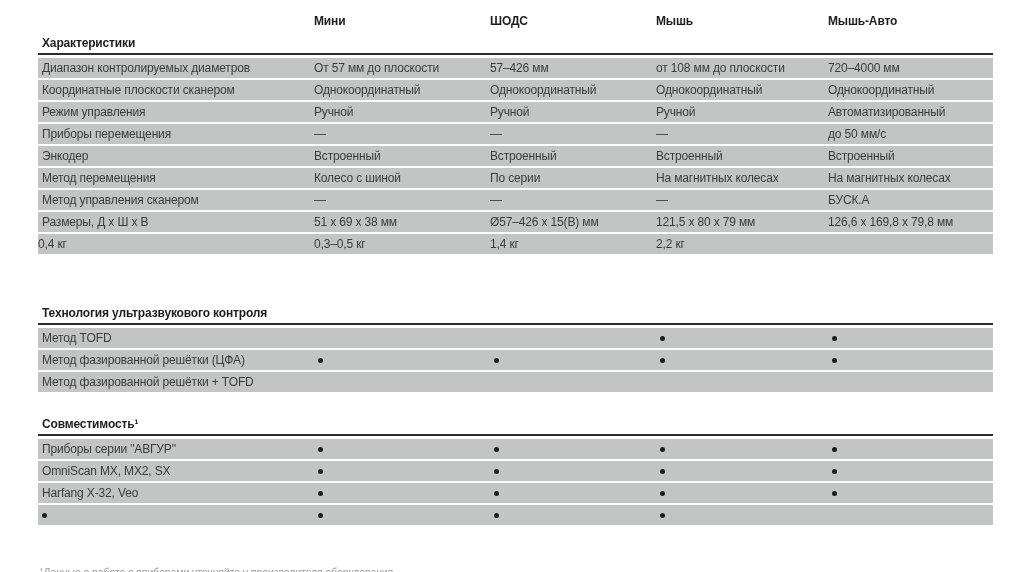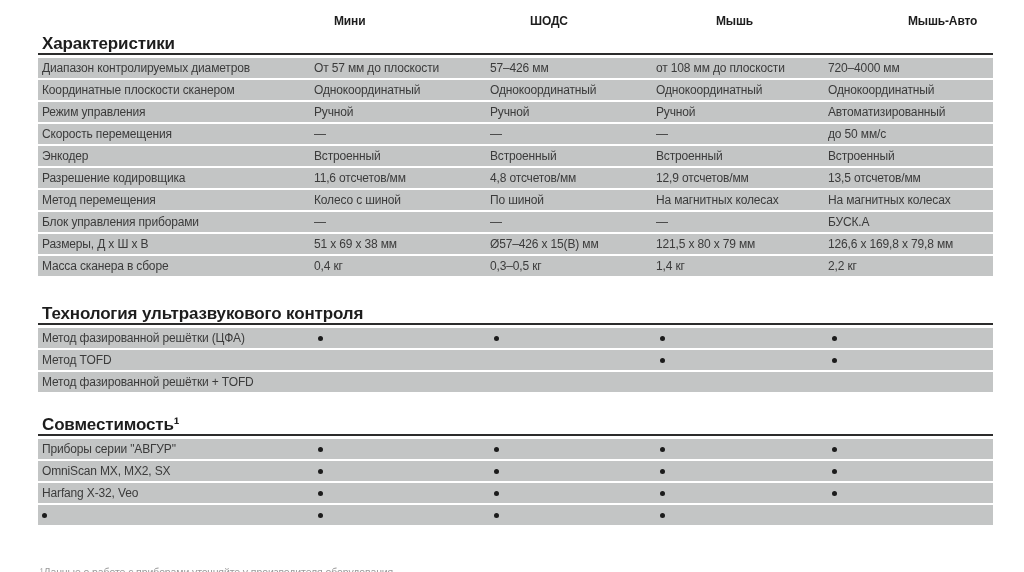--- a/index.html
+++ b/index.html
@@ -10,28 +10,28 @@
   }
   .page{position:relative;width:1024px;height:572px;background:#fff;}
 
   .tablearea{position:absolute;left:38px;width:955px;}
 
   .grid{
     display:grid;
     grid-template-columns:276px 176px 166px 172px 165px;
   }
 
-  .colhead{top:14px;gap:20px;}
+  .colhead{top:14px;}
   .colhead .cell{
     font-size:12px;font-weight:bold;color:#1d1d1d;letter-spacing:-0.15px;line-height:14px;
   }
 
   .sec{position:absolute;left:38px;width:955px;}
   .sec-title{
-    font-size:17px;font-weight:bold;color:#1d1d1d;letter-spacing:-0.15px;
+    font-size:12px;font-weight:bold;color:#1d1d1d;letter-spacing:-0.15px;
     line-height:13px;padding:0 0 3px 4px;
     border-bottom:2px solid #2c2c2c;
   }
   .rows{margin-top:3px;}
   .row{
     height:20px;margin-bottom:2px;background:#c3c5c5;
     align-items:center;
   }
   .cell{
     font-size:12px;color:#3b3b3b;letter-spacing:-0.15px;line-height:20px;
@@ -78,85 +78,77 @@
           <div class="cell value">Однокоординатный</div>
         </div>
         <div class="row grid">
           <div class="cell label">Режим управления</div>
           <div class="cell value">Ручной</div>
           <div class="cell value">Ручной</div>
           <div class="cell value">Ручной</div>
           <div class="cell value">Автоматизированный</div>
         </div>
         <div class="row grid">
-          <div class="cell label">Скорость перемещения</div>
+          <div class="cell label">Приборы перемещения</div>
           <div class="cell value">—</div>
           <div class="cell value">—</div>
           <div class="cell value">—</div>
           <div class="cell value">до 50 мм/с</div>
         </div>
         <div class="row grid">
           <div class="cell label">Энкодер</div>
           <div class="cell value">Встроенный</div>
           <div class="cell value">Встроенный</div>
           <div class="cell value">Встроенный</div>
           <div class="cell value">Встроенный</div>
         </div>
         <div class="row grid">
-          <div class="cell label">Разрешение кодировщика</div>
-          <div class="cell value">11,6 отсчетов/мм</div>
-          <div class="cell value">4,8 отсчетов/мм</div>
-          <div class="cell value">12,9 отсчетов/мм</div>
-          <div class="cell value">13,5 отсчетов/мм</div>
-        </div>
-        <div class="row grid">
           <div class="cell label">Метод перемещения</div>
           <div class="cell value">Колесо с шиной</div>
-          <div class="cell value">По шиной</div>
+          <div class="cell value">По серии</div>
           <div class="cell value">На магнитных колесах</div>
           <div class="cell value">На магнитных колесах</div>
         </div>
         <div class="row grid">
-          <div class="cell label">Блок управления приборами</div>
+          <div class="cell label">Метод управления сканером</div>
           <div class="cell value">—</div>
           <div class="cell value">—</div>
           <div class="cell value">—</div>
           <div class="cell value">БУСК.А</div>
         </div>
         <div class="row grid">
           <div class="cell label">Размеры, Д х Ш х В</div>
           <div class="cell value">51 х 69 х 38 мм</div>
           <div class="cell value">Ø57–426 х 15(В) мм</div>
           <div class="cell value">121,5 х 80 х 79 мм</div>
           <div class="cell value">126,6 х 169,8 х 79,8 мм</div>
         </div>
         <div class="row grid">
-          <div class="cell label">Масса сканера в сборе</div>
           <div class="cell value">0,4 кг</div>
           <div class="cell value">0,3–0,5 кг</div>
           <div class="cell value">1,4 кг</div>
           <div class="cell value">2,2 кг</div>
         </div>
       </div>
   </section>
 
   <section class="sec" style="top:307px">
     <div class="sec-title">Технология ультразвукового контроля</div>
     <div class="rows">
         <div class="row grid">
-          <div class="cell label">Метод фазированной решётки (ЦФА)</div>
-          <div class="cell value"><span class="dot"></span></div>
-          <div class="cell value"><span class="dot"></span></div>
+          <div class="cell label">Метод TOFD</div>
+          <div class="cell value"></div>
+          <div class="cell value"></div>
           <div class="cell value"><span class="dot"></span></div>
           <div class="cell value"><span class="dot"></span></div>
         </div>
         <div class="row grid">
-          <div class="cell label">Метод TOFD</div>
-          <div class="cell value"></div>
-          <div class="cell value"></div>
+          <div class="cell label">Метод фазированной решётки (ЦФА)</div>
+          <div class="cell value"><span class="dot"></span></div>
+          <div class="cell value"><span class="dot"></span></div>
           <div class="cell value"><span class="dot"></span></div>
           <div class="cell value"><span class="dot"></span></div>
         </div>
         <div class="row grid">
           <div class="cell label">Метод фазированной решётки + TOFD</div>
           <div class="cell value"></div>
           <div class="cell value"></div>
           <div class="cell value"></div>
           <div class="cell value"></div>
         </div>

